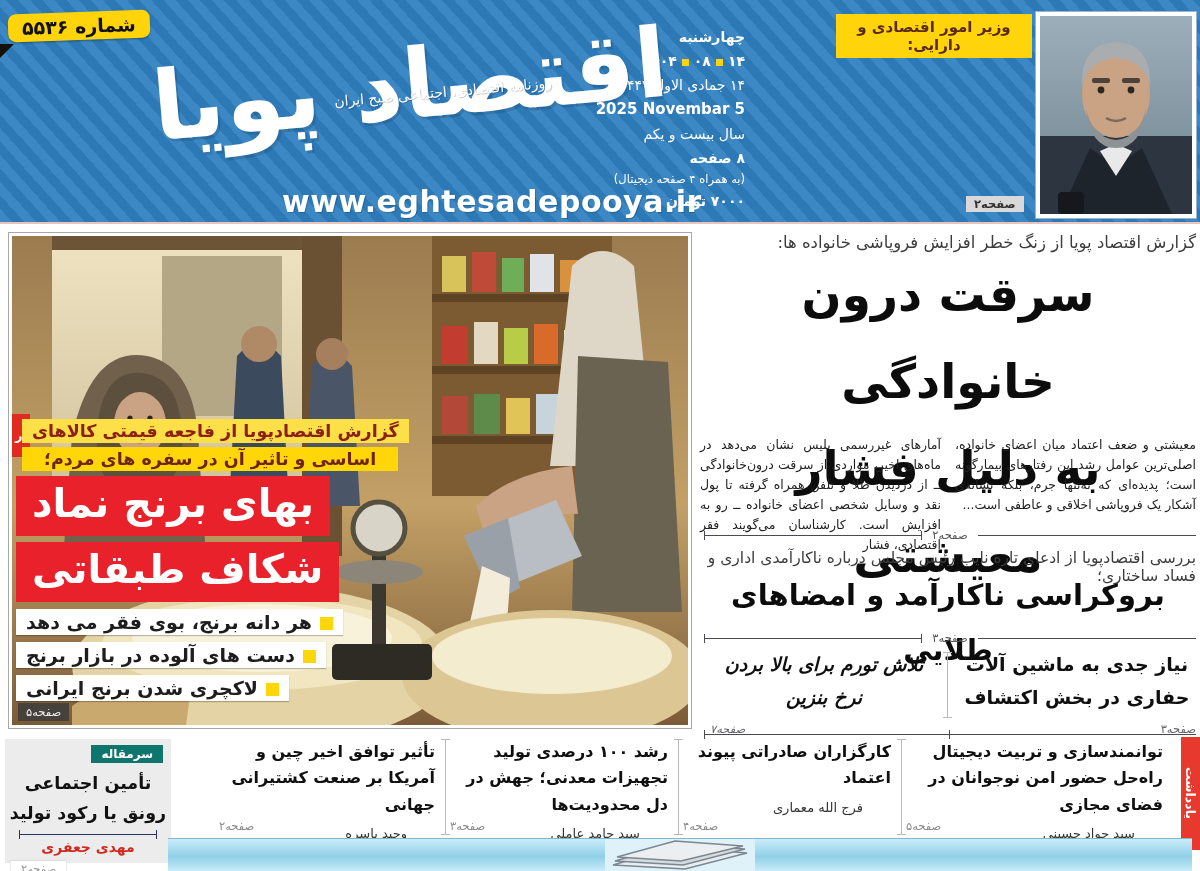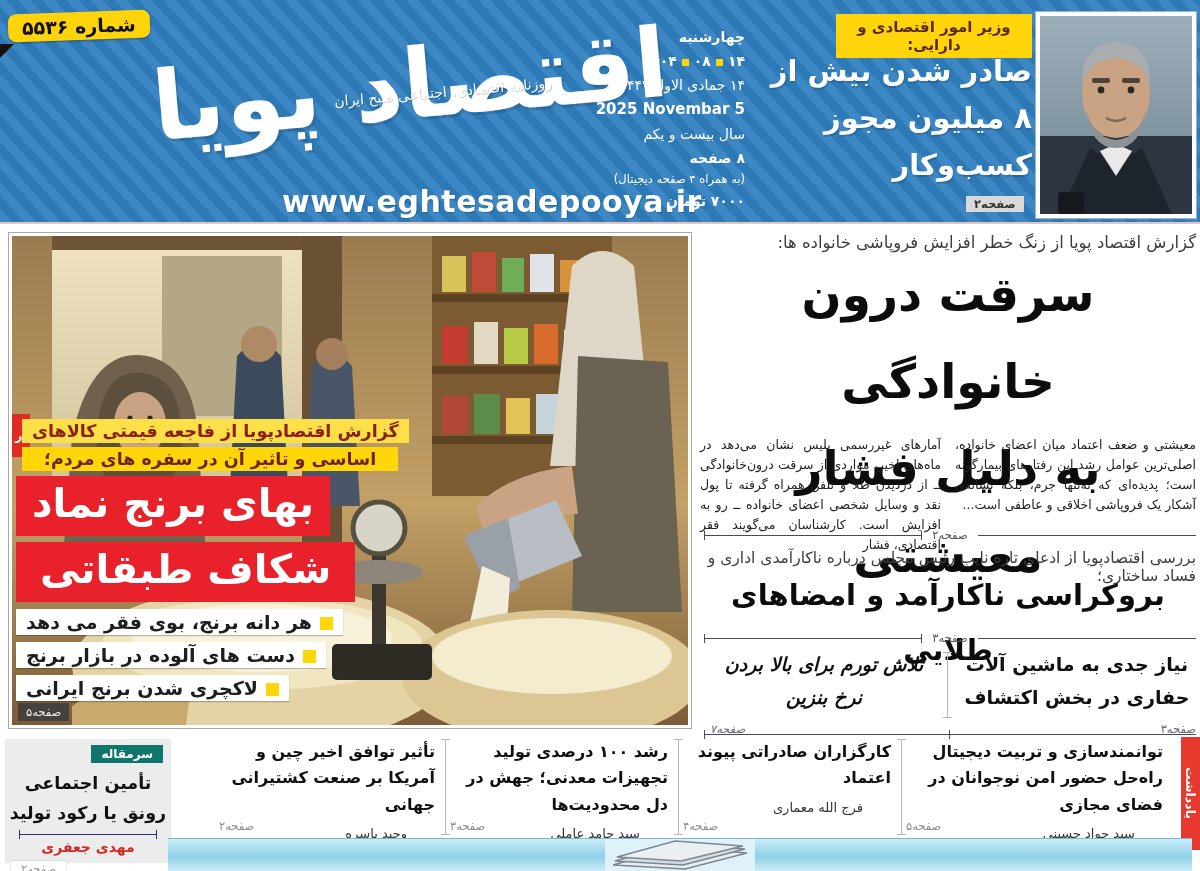--- a/index.html
+++ b/index.html
@@ -104,21 +104,21 @@
   
   #photo{
     position:absolute; left:8px; top:232px; width:684px; height:497px;
     border:1px solid #a8a8a8; background:#fff; padding:3px;
   }
   #photo .pic{ position:relative; width:100%; height:100%; overflow:hidden; background:#b99a6d; }
   .ov-sidetag{ position:absolute; left:0; top:178px; background:#e02a22; color:#fff; font-size:13px; font-weight:bold; padding:14px 3px; }
   .ov-k1{ position:absolute; left:10px; top:183px; background:#fde047; color:#8c2013; font-weight:bold; font-size:17.5px; padding:2px 10px; white-space:nowrap; }
   .ov-k2{ position:absolute; left:10px; top:211px; background:#ffd708; color:#6e2414; font-weight:bold; font-size:17.5px; padding:2px 22px; white-space:nowrap; }
   .ov-r1{ position:absolute; left:4px; top:240px; background:#e8212b; color:#fff; font-weight:bold; font-size:40px; padding:4px 16px 10px; white-space:nowrap; letter-spacing:-1px; }
-  .ov-r2{ position:absolute; left:4px; top:306px; background:#e8212b; color:#fff; font-weight:bold; font-size:40px; padding:4px 24px 10px; white-space:nowrap; letter-spacing:-1px; }
+  .ov-r2{ position:absolute; left:4px; top:306px; background:#e8212b; color:#fff; font-weight:bold; font-size:40px; padding:4px 16px 10px; white-space:nowrap; letter-spacing:-1px; }
   .ov-b{ position:absolute; left:4px; background:#fff; color:#1d1d1d; font-weight:bold; font-size:19px; padding:2px 10px; white-space:nowrap; box-shadow:0 1px 1px rgba(0,0,0,.25); }
   .ov-b i{ display:inline-block; width:13px; height:13px; background:#ffd708; margin-left:8px; vertical-align:-1px; }
   .ov-page{ position:absolute; left:6px; bottom:4px; background:rgba(60,60,60,.85); color:#eee; font-size:11.5px; padding:2px 8px; }
 
   
   #notes{ position:absolute; left:215px; top:737px; width:963px; height:98px; display:flex; flex-direction:row-reverse; }
   .note{ position:relative; padding:2px 10px 0 6px; }
   .note .t{ font-weight:bold; font-size:16px; color:#101010; text-align:right; line-height:1.65; }
   .note .a{ font-size:13px; color:#333; text-align:right; padding-left:26px; margin-top:8px; padding-right:28px;}
   .note .p{ position:absolute; left:4px; bottom:2px; font-size:11.5px; color:#8a8a8a; }
@@ -178,25 +178,20 @@
       <div class="b"><span>۱۴</span><i class="sq"></i><span>۰۸</span><i class="sq"></i><span>۱۴۰۴</span></div>
       <div>۱۴ جمادی الاول ۱۴۴۷</div>
       <div class="eng">2025 Novembar 5</div>
       <div>سال بیست و یکم</div>
       <div class="b">۸ صفحه</div>
       <div class="small">(به همراه ۴ صفحه دیجیتال)</div>
       <div class="b">۷۰۰۰ تومان</div>
     </div>
 
     <div class="min-kicker">وزیر امور اقتصادی و دارایی:</div>
-    <div class="min-headline">
-      <span>صادر شدن بیش از</span><br>
-      <span>۸ میلیون مجوز</span><br>
-      <span>کسب‌وکار</span>
-    </div>
     <div class="min-page">صفحه۲</div>
 
     <div class="min-photo">
       <svg width="152" height="198" viewBox="0 0 152 198">
         <defs>
           <linearGradient id="pbg" x1="0" y1="0" x2="0" y2="1">
             <stop offset="0" stop-color="#9caeb9"></stop>
               <stop offset="1" stop-color="#6f8491"></stop>
           </linearGradient>
         </defs>

